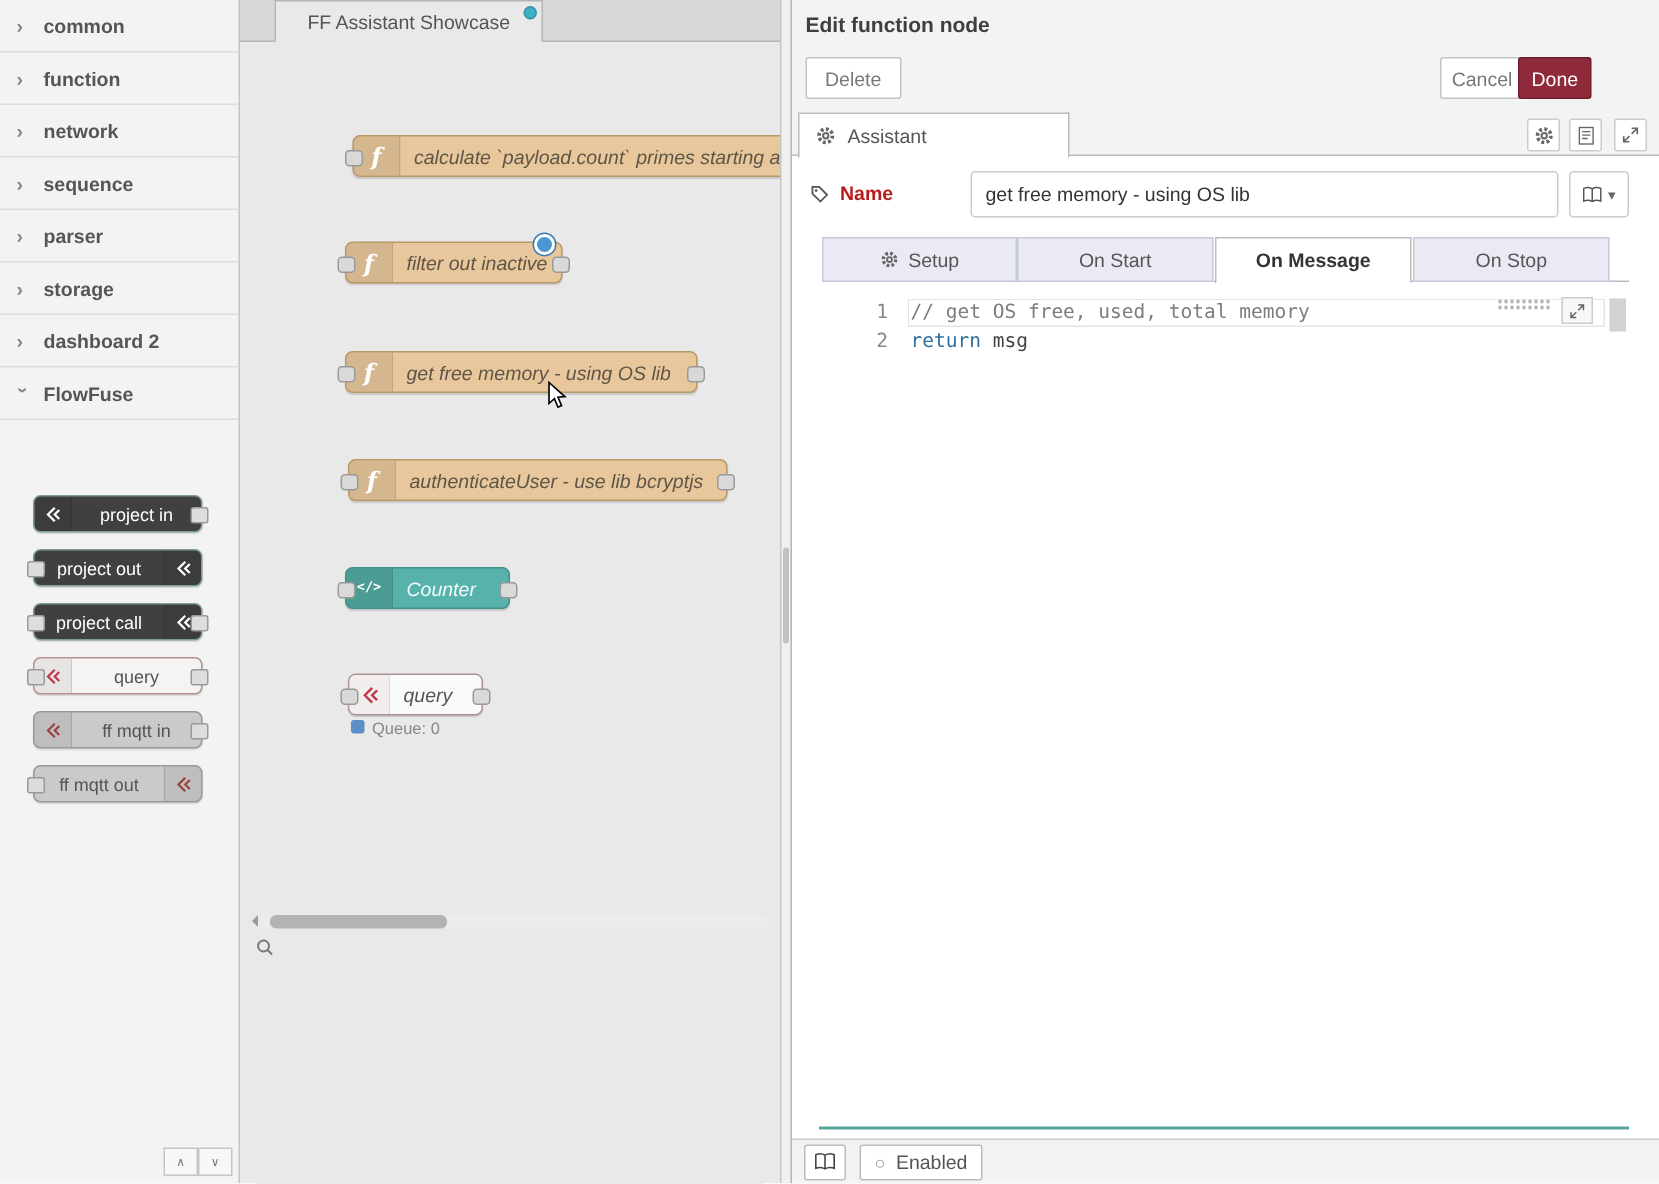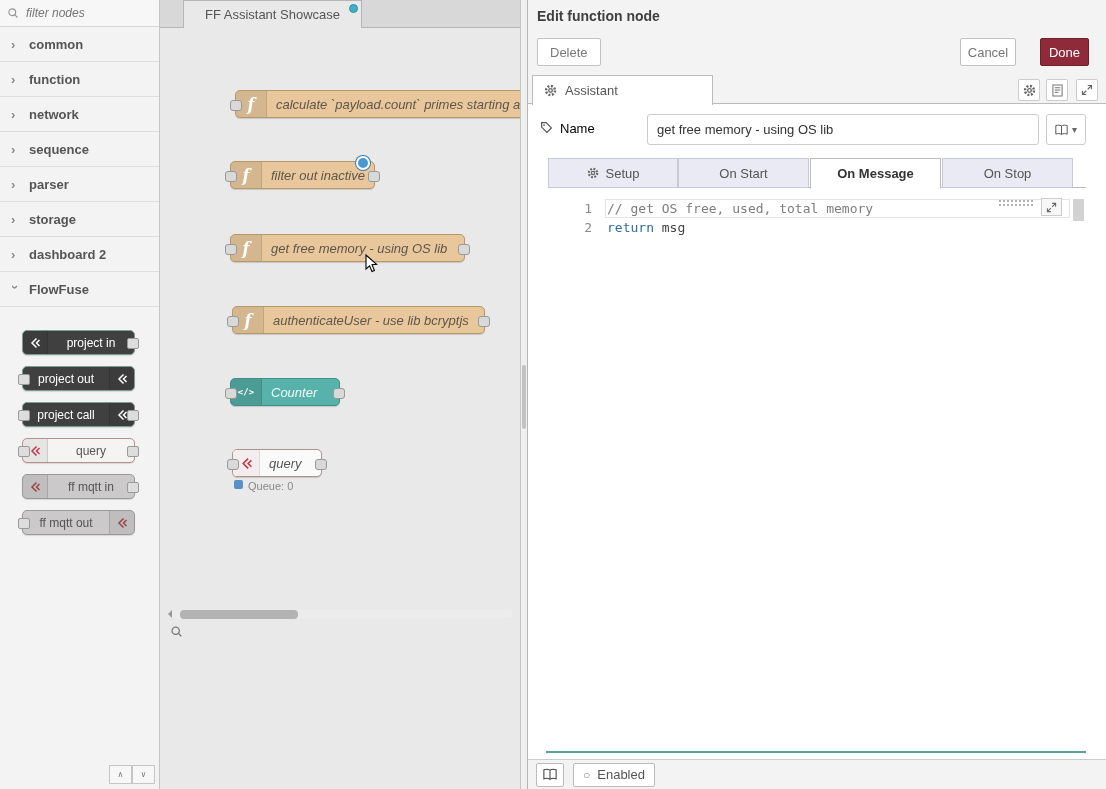--- a/index.html
+++ b/index.html
@@ -83,22 +83,22 @@
   .btn{position:absolute;height:28px;display:flex;align-items:center;justify-content:center;
        padding:0 12px;background:#fff;border:1px solid #c3c3c3;border-radius:2px;
        font-size:13px;color:#777;cursor:pointer;box-sizing:border-box}
   .btn.done{background:#8e2a3a;border-color:#6f1f2c;color:#fff}
   .prop-tab{position:absolute;left:4px;top:75px;width:181px;height:30px;background:#fff;
        border:1px solid #bbb;border-bottom:none;box-sizing:border-box;z-index:2;
        display:flex;align-items:center;gap:8px;padding:0 11px;font-size:13px;color:#555;cursor:pointer}
   .mini{position:absolute;top:79px;width:22px;height:22px;background:#fff;border:1px solid #ccc;
        border-radius:2px;display:flex;align-items:center;justify-content:center;cursor:pointer;box-sizing:border-box}
   .name-row{position:absolute;left:0;top:114px;right:0;height:31px}
-  .name-label{position:absolute;left:12px;top:7px;display:flex;align-items:flex-start;gap:7px;
-       font-size:13px;font-weight:normal;color:#000000}
+  .name-label{position:absolute;left:12px;top:7px;display:flex;align-items:flex-end;gap:7px;
+       font-size:13px;font-weight:bold;color:#b91c1c}
   .name-input{position:absolute;left:119px;top:0;width:392px;height:31px;border:1px solid #ccc;
        border-radius:3px;padding:0 9px;font-size:13px;color:#333;font-family:inherit;
        box-sizing:border-box;outline:none;background:#fff}
   .name-btn{position:absolute;left:518px;top:0;width:40px;height:31px;background:#fff;
        border:1px solid #ccc;border-radius:3px;display:flex;align-items:center;justify-content:center;
        gap:4px;cursor:pointer;box-sizing:border-box;color:#666;font-size:10px}
   .ftabs{position:absolute;left:20px;top:158px;width:1053px;max-width:538px;height:30px;
        border-bottom:1px solid #bbb;box-sizing:border-box}
   .ftab{position:absolute;top:0;height:30px;background:#e9eaf4;border:1px solid #c6c9da;
        box-sizing:border-box;display:flex;align-items:center;justify-content:center;gap:7px;
@@ -127,27 +127,20 @@
        align-items:center;justify-content:center;gap:7px;font-size:13px;color:#555;
        padding:0 9px;cursor:pointer;box-sizing:border-box}
   .circ{font-size:12px;color:#888;line-height:1}
 </style>
 </head>
 <body>
 
 <div class="app">
 
   <div class="palette">
-    <div class="search">
-      <svg width="12" height="12" viewBox="0 0 16 16">
-          <circle cx="7" cy="7" r="4.5" fill="none" stroke="#999" stroke-width="1.6"></circle>
-          <line x1="10.5" y1="10.5" x2="14" y2="14" stroke="#999" stroke-width="1.6"></line>
-        </svg>
-      <input type="text" placeholder="filter nodes" style="">
-    </div>
     <div class="cat">
         <span class="chev">›</span>
         <span>common</span>
       </div>
     <div class="cat">
         <span class="chev">›</span>
         <span>function</span>
       </div>
     <div class="cat">
         <span class="chev">›</span>
@@ -336,21 +329,21 @@
   <div class="divider">
     <div class="grip"></div>
   </div>
 
   <div class="panel">
     <div class="tray-top"></div>
     <div class="tray-title">Edit function node</div>
 
     <button class="btn" style="left:9px;top:38px">Delete</button>
     <button class="btn" style="left:432px;top:38px;width:56px">Cancel</button>
-    <button class="btn done" style="left:512px;top:38px;width:49px">Done</button>
+    <button class="btn done" style="left:484px;top:38px;width:49px">Done</button>
 
     <div class="prop-tab">
       <svg width="13" height="13" viewBox="0 0 16 16">
           <circle cx="8" cy="8" r="5.5" fill="none" stroke="#666" stroke-width="3" stroke-dasharray="2.4 1.9"></circle>
           <circle cx="8" cy="8" r="3" fill="#666"></circle>
           <circle cx="8" cy="8" r="1.4" fill="#f3f3f3"></circle>
         </svg>
       <span>Assistant</span>
     </div>
     <div class="mini" style="left:490px">

